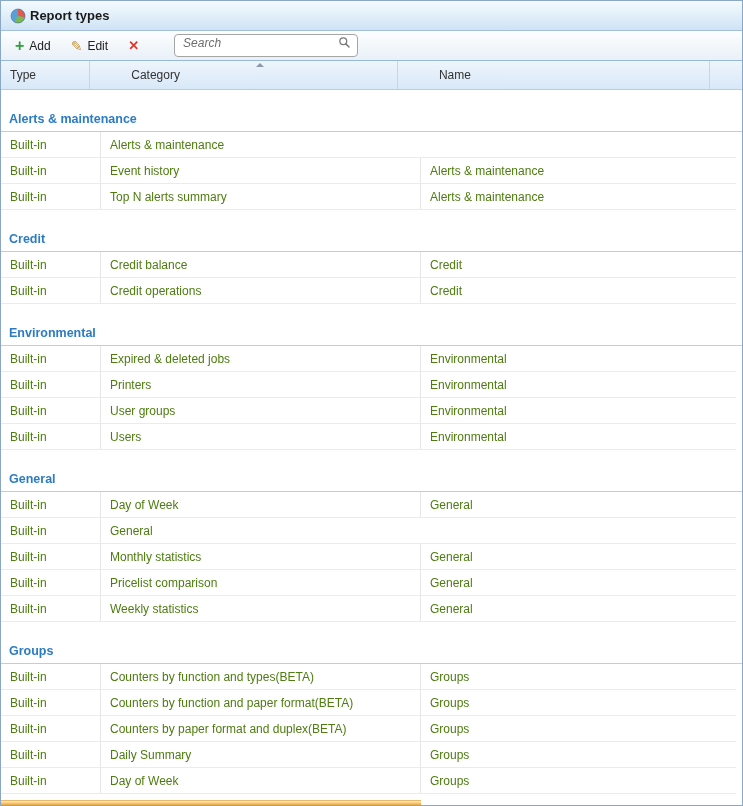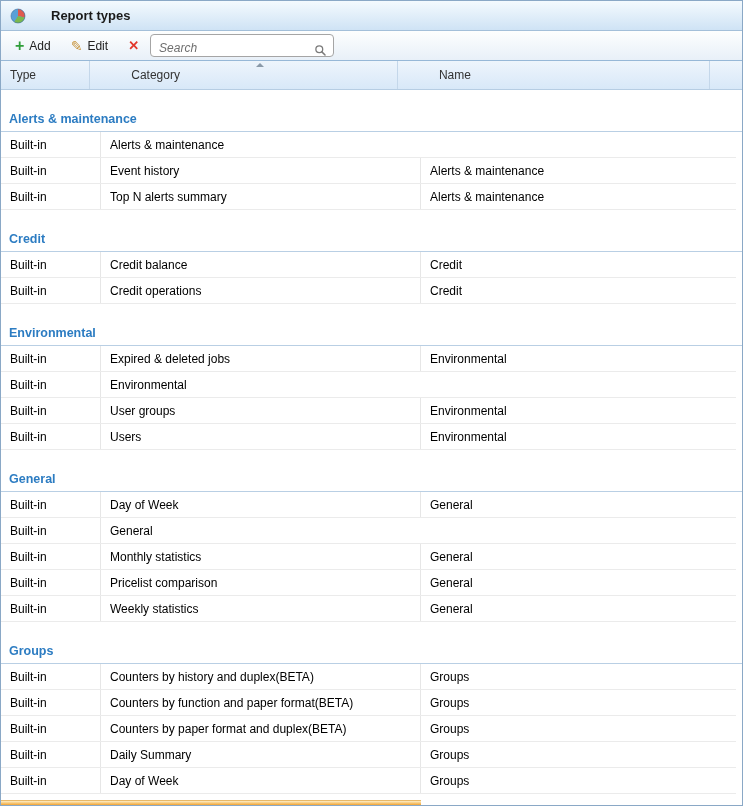--- a/index.html
+++ b/index.html
@@ -12,21 +12,21 @@
   .window {
     width:743px; height:806px;
     border:1px solid #8aa8c6;
     position:relative; overflow:hidden; background:#fff;
   }
   
   .titlebar {
     height:30px;
     background:linear-gradient(#f4fafe, #cfe3f5);
     border-bottom:1px solid #a3bfd9;
-    display:flex; align-items:center; gap:25px;
+    display:flex; align-items:center; gap:4px;
     padding:0 9px;
   }
   .titlebar .title { font-weight:bold; font-size:13px; color:#1a1a1a; }
   .pie-icon { width:16px; height:16px; display:inline-block; }
   
   .toolbar {
     height:30px;
     background:linear-gradient(#fdfefe, #e8f0f8);
     border-bottom:1px solid #97b8d7;
     display:flex; align-items:center; gap:2px;
@@ -35,23 +35,23 @@
   .tbtn {
     display:flex; align-items:center; gap:5px;
     background:transparent; border:1px solid transparent; border-radius:2px;
     font-family:"Liberation Sans", sans-serif; font-size:12px; color:#222;
     padding:3px 8px; cursor:default;
   }
   .plus-icon  { color:#2f9e3a; font-weight:bold; font-size:16px; line-height:12px; }
   .pencil-icon{ color:#c69136; font-size:14px; line-height:12px; }
   .x-icon     { color:#e2372c; font-weight:bold; font-size:13px; line-height:12px; }
   .searchbox {
-    margin-left:0; width:184px; height:23px;
+    margin-left:24px; width:184px; height:23px;
     border:1px solid #a5a5a5; border-radius:4px;
-    background:#fff; display:flex; align-items:flex-end; padding:0 6px;
+    background:#fff; display:flex; align-items:flex-start; padding:0 6px;
   }
   .searchbox input {
     flex:1; min-width:0; border:none; outline:none; background:transparent;
     font-family:"Liberation Sans", sans-serif; font-size:12px; color:#222;
   }
   .searchbox input::placeholder { font-style:italic; color:#6e6e6e; }
   .search-glyph { width:13px; height:13px; flex:0 0 auto; }
   
   .header-row {
     height:29px;
@@ -77,21 +77,21 @@
   .table-body { background:#fff; }
   .group-header {
     padding:22px 8px 4px 8px;
     font-weight:bold; font-size:12.5px; color:#2c7cc2;
     border-bottom:1px solid #b9cfe4;
     line-height:15px;
   }
   .row {
     display:flex; height:26px; width:735px;
     border-bottom:1px solid #ebebeb;
-    font-size:12px; color:#000000; background:#fff;
+    font-size:12px; color:#4d7c0f; background:#fff;
   }
   .cell { display:flex; align-items:center; padding:0 9px; overflow:hidden; white-space:nowrap; }
   .cell.type { width:100px; border-right:1px solid #e6e6e6; }
   .cell.name { width:320px; border-right:1px solid #e6e6e6; }
   .cell.category { flex:1; }
   
   .selection-strip {
     position:absolute; bottom:0; left:0;
     width:420px; height:5px;
     background:linear-gradient(#fdeec6, #f2a433);
@@ -180,20 +180,21 @@
         <div class="cell category">Credit</div>
       </div>
       <div class="group-header">Environmental</div>
       <div class="row">
         <div class="cell type">Built-in</div>
         <div class="cell name">Expired &amp; deleted jobs</div>
         <div class="cell category">Environmental</div>
       </div>
       <div class="row">
         <div class="cell type">Built-in</div>
+        <div class="cell name">Printers</div>
         <div class="cell category">Environmental</div>
       </div>
       <div class="row">
         <div class="cell type">Built-in</div>
         <div class="cell name">User groups</div>
         <div class="cell category">Environmental</div>
       </div>
       <div class="row">
         <div class="cell type">Built-in</div>
         <div class="cell name">Users</div>
@@ -220,21 +221,21 @@
         <div class="cell category">General</div>
       </div>
       <div class="row">
         <div class="cell type">Built-in</div>
         <div class="cell name">Weekly statistics</div>
         <div class="cell category">General</div>
       </div>
       <div class="group-header">Groups</div>
       <div class="row">
         <div class="cell type">Built-in</div>
-        <div class="cell name">Counters by history and duplex(BETA)</div>
+        <div class="cell name">Counters by function and types(BETA)</div>
         <div class="cell category">Groups</div>
       </div>
       <div class="row">
         <div class="cell type">Built-in</div>
         <div class="cell name">Counters by function and paper format(BETA)</div>
         <div class="cell category">Groups</div>
       </div>
       <div class="row">
         <div class="cell type">Built-in</div>
         <div class="cell name">Counters by paper format and duplex(BETA)</div>

